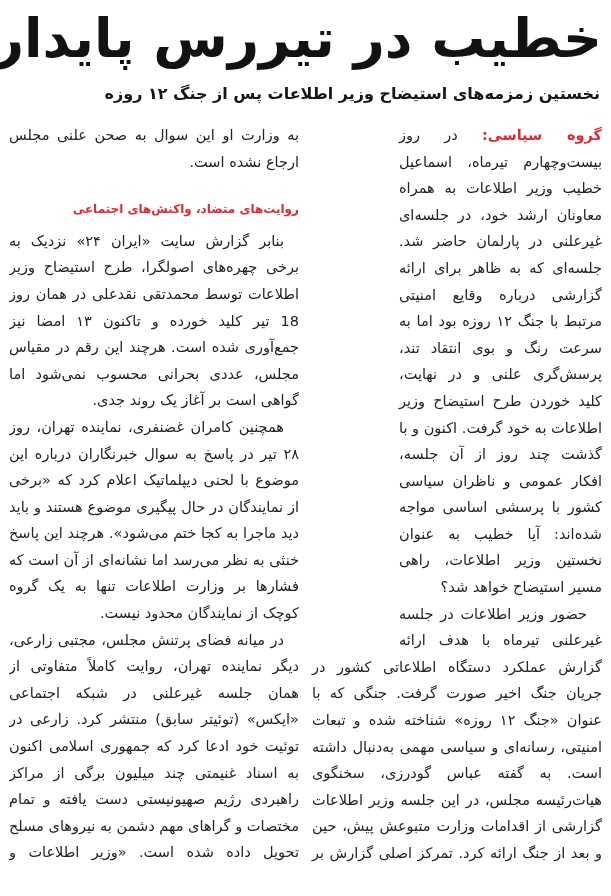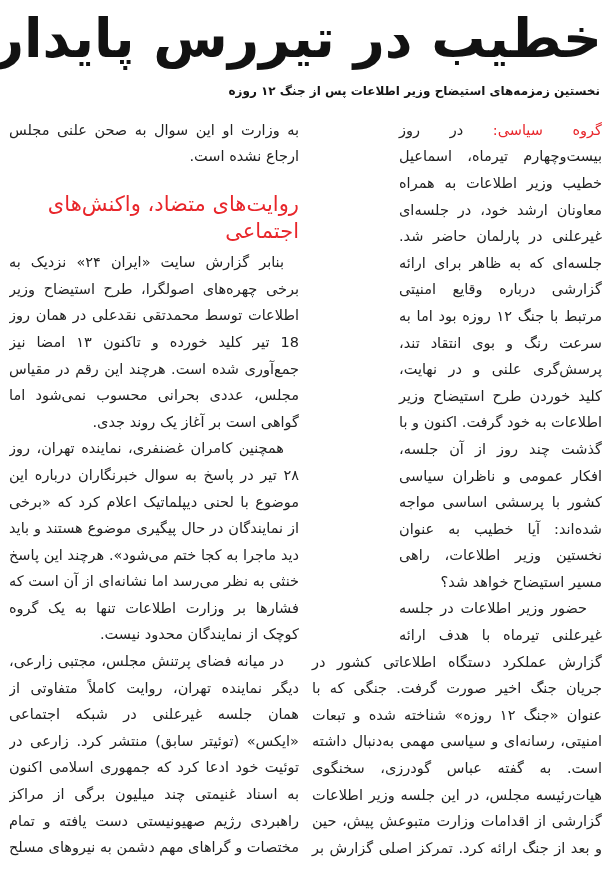--- a/index.html
+++ b/index.html
@@ -27,21 +27,21 @@
     font-size: 54px;
     line-height: 1.3;
     font-weight: 900;
     color: #121212;
     text-align: center;
     letter-spacing: 0px;
     white-space: nowrap;
   }
   .subhead {
     margin: 10px 2px 0 0;
-    font-size: 12px;
+    font-size: 16px;
     line-height: 1.3;
     font-weight: 700;
     color: #161616;
     text-align: right;
   }
   .columns {
     display: flex;
     gap: 13px;
     margin-top: 17px;
     height: 742px;
@@ -57,35 +57,35 @@
     color: #222222;
   }
   .para {
     margin: 0;
     text-indent: 15px;
   }
   .no-indent {
     text-indent: 0;
   }
   .lead-label {
-    font-weight: 400;
+    font-weight: 700;
     letter-spacing: 0.5px;
   }
   .cutout {
     float: left;
     width: 78px;
     height: 356px;
     margin-top: 158px;
     margin-right: 9px;
     background: transparent;
   }
   .col-subhead {
     margin: 21px 0 5px 0;
-    font-size: 21px;
-    font-weight: 400;
+    font-size: 12px;
+    font-weight: 700;
     text-align: right;
     text-indent: 0;
   }
 </style>
 </head>
 <body>
 
 <div class="page">
 
   <h1 class="headline">خطیب در تیررس پایداری</h1>

